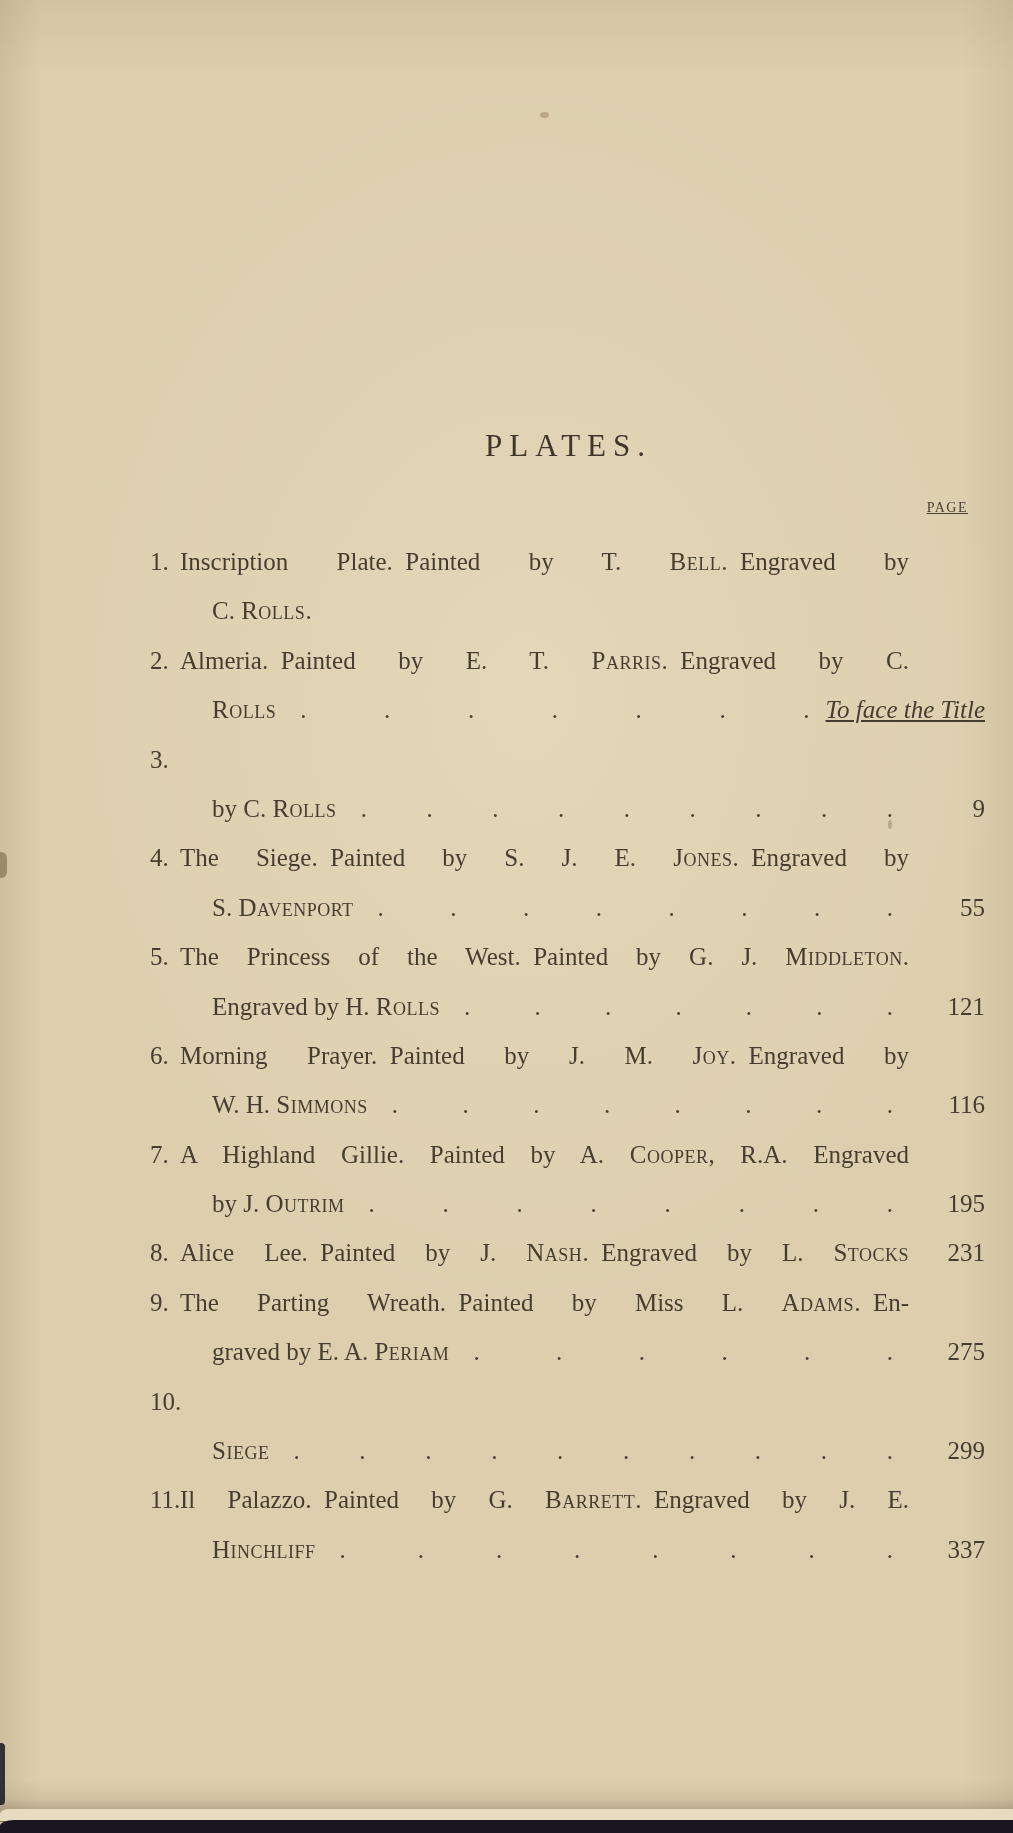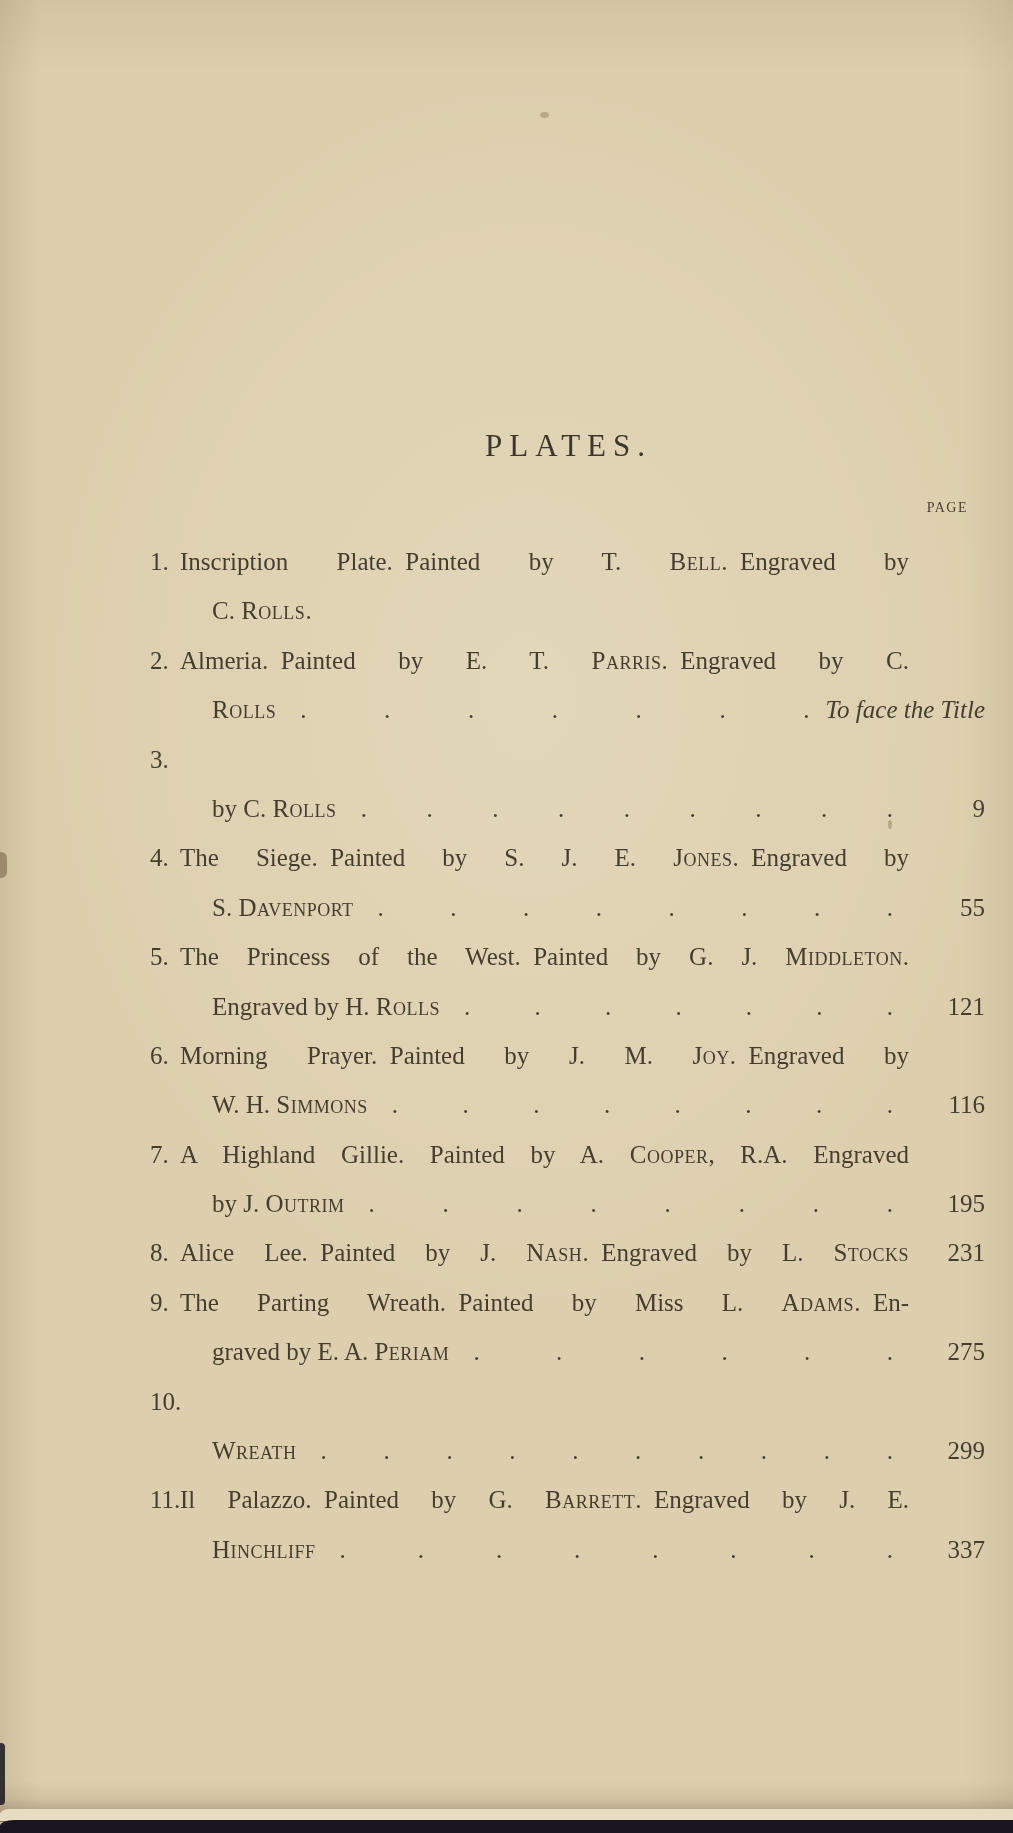--- a/index.html
+++ b/index.html
@@ -27,20 +27,21 @@
     position:absolute;top:428px;left:0;right:0;
     padding-left:124px;
     text-align:center;
     font-size:31px;letter-spacing:7px;
     color:#3e362c;
   }
   .page-label{
     position:absolute;top:500px;right:45px;
     font-size:14px;letter-spacing:1.5px;
     color:#4a4135;
+    text-decoration:underline;
   }
   .list{
     position:absolute;top:537px;left:150px;width:835px;
     font-size:25px;
   }
   .line{
     display:flex;align-items:baseline;
     height:49.4px;line-height:49.4px;
     white-space:nowrap;
   }
@@ -55,21 +56,21 @@
   }
   .sc{font-variant:small-caps;letter-spacing:0.5px;margin-top:24px;}
   .leader{
     flex:1 1 auto;
     display:flex;justify-content:space-between;
     padding:0 16px 0 24px;
     overflow:hidden;
   }
   .leader span{flex:none;}
   .pagecol{flex:none;min-width:76px;text-align:right;}
-  .pagecol .italic{font-style:italic;}
+  .pagecol .italic{font-style:italic;text-decoration:underline;}
   
   .bottom-shadow{
     position:absolute;left:0;right:0;bottom:11px;height:42px;
     background:linear-gradient(to bottom, rgba(90,70,45,0) 0%, rgba(100,80,50,0.10) 45%, rgba(80,62,40,0.30) 78%, rgba(55,42,28,0.55) 100%);
   }
   .paper-edge{
     position:absolute;left:0;right:0;bottom:12px;height:12px;
     background:var(--paper-light);
     border-top-left-radius:10px 5px;
   }
@@ -237,21 +238,21 @@
           <span>.</span>
           <span>.</span>
         </span>
         <span class="pagecol">275</span>
       </div>
       <div class="line">
         <span class="num">10.</span>
         <span class="pagecol"></span>
       </div>
       <div class="line indent">
-        <div class="content"><span class="sc">Wreath</span></div>
+        <div class="content"><span class="sc">Siege</span></div>
         <span class="leader">
           <span>.</span>
           <span>.</span>
           <span>.</span>
           <span>.</span>
           <span>.</span>
           <span>.</span>
           <span>.</span>
           <span>.</span>
           <span>.</span>

